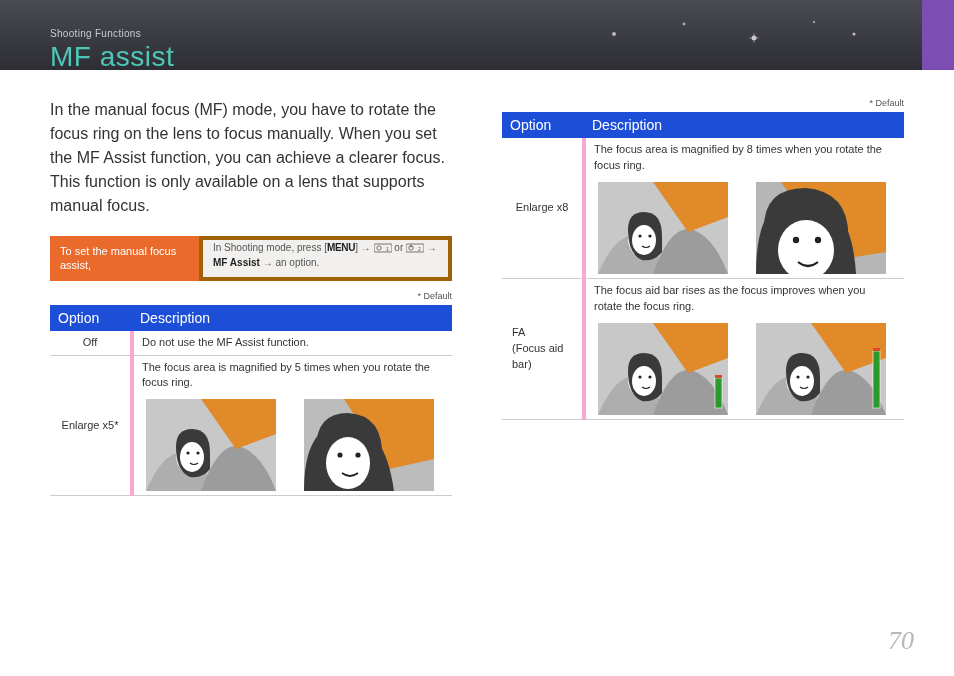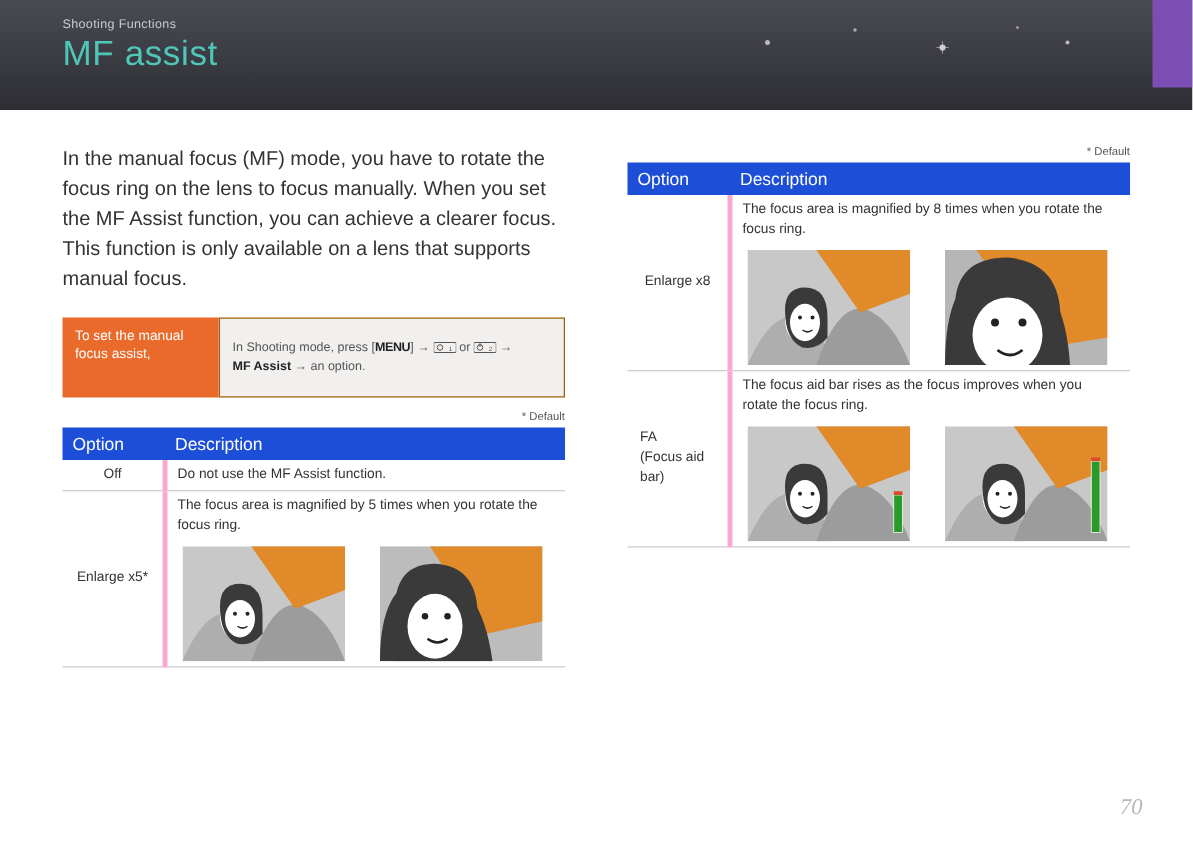--- a/index.html
+++ b/index.html
@@ -6,23 +6,23 @@
   body {
     width: 954px;
     height: 676px;
     font-family: Arial, Helvetica, sans-serif;
     background: #fff;
     position: relative;
     overflow: hidden;
     color: #333;
   }
   .header {
-    height: 88px;
+    height: 70px;
     background: linear-gradient(180deg, #4a4a52 0%, #3c3c44 50%, #2d2d33 100%);
-    padding: 14px 50px 0 50px;
+    padding: 28px 50px 0 50px;
     position: relative;
   }
   .header .section-name {
     color: #c9c9d0;
     font-size: 10px;
     letter-spacing: 0.3px;
   }
   .header .title {
     color: #4ec7b8;
     font-size: 28px;
@@ -57,28 +57,28 @@
     line-height: 1.5;
     color: #333;
     margin-bottom: 18px;
   }
   .action-row { display: flex; margin-bottom: 10px; }
   .action-orange {
     background: #e96a2a;
     color: #fff;
     font-size: 11px;
     padding: 8px 10px;
-    width: 125px;
+    width: 149px;
     line-height: 1.3;
   }
   .action-grey {
     background: #f2f0ee;
-    border: 1px solid #a16207;
+    border: 4px solid #a16207;
     font-size: 10px;
-    padding: 16px 10px;
+    padding: 0 10px;
     flex: 1;
     line-height: 1.5;
     color: #555;
   }
   .action-grey .menu-txt { font-weight: bold; color: #222; font-family: 'Arial Black', Arial; letter-spacing: -0.3px; }
   .action-grey .bold { font-weight: bold; color: #222; }
   .default-note {
     text-align: right;
     font-size: 9px;
     color: #555;
@@ -118,21 +118,21 @@
   }
   .thumb {
     width: 130px;
     height: 92px;
     position: relative;
   }
   .page-num {
     position: absolute;
     bottom: 20px;
     right: 40px;
-    font-size: 18px;
+    font-size: 26px;
     font-style: italic;
     color: #b7b7b7;
     font-family: Georgia, serif;
     text-align: center;
   }
   .icon-mode {
     display: inline-block;
     vertical-align: middle;
   }
 </style>

